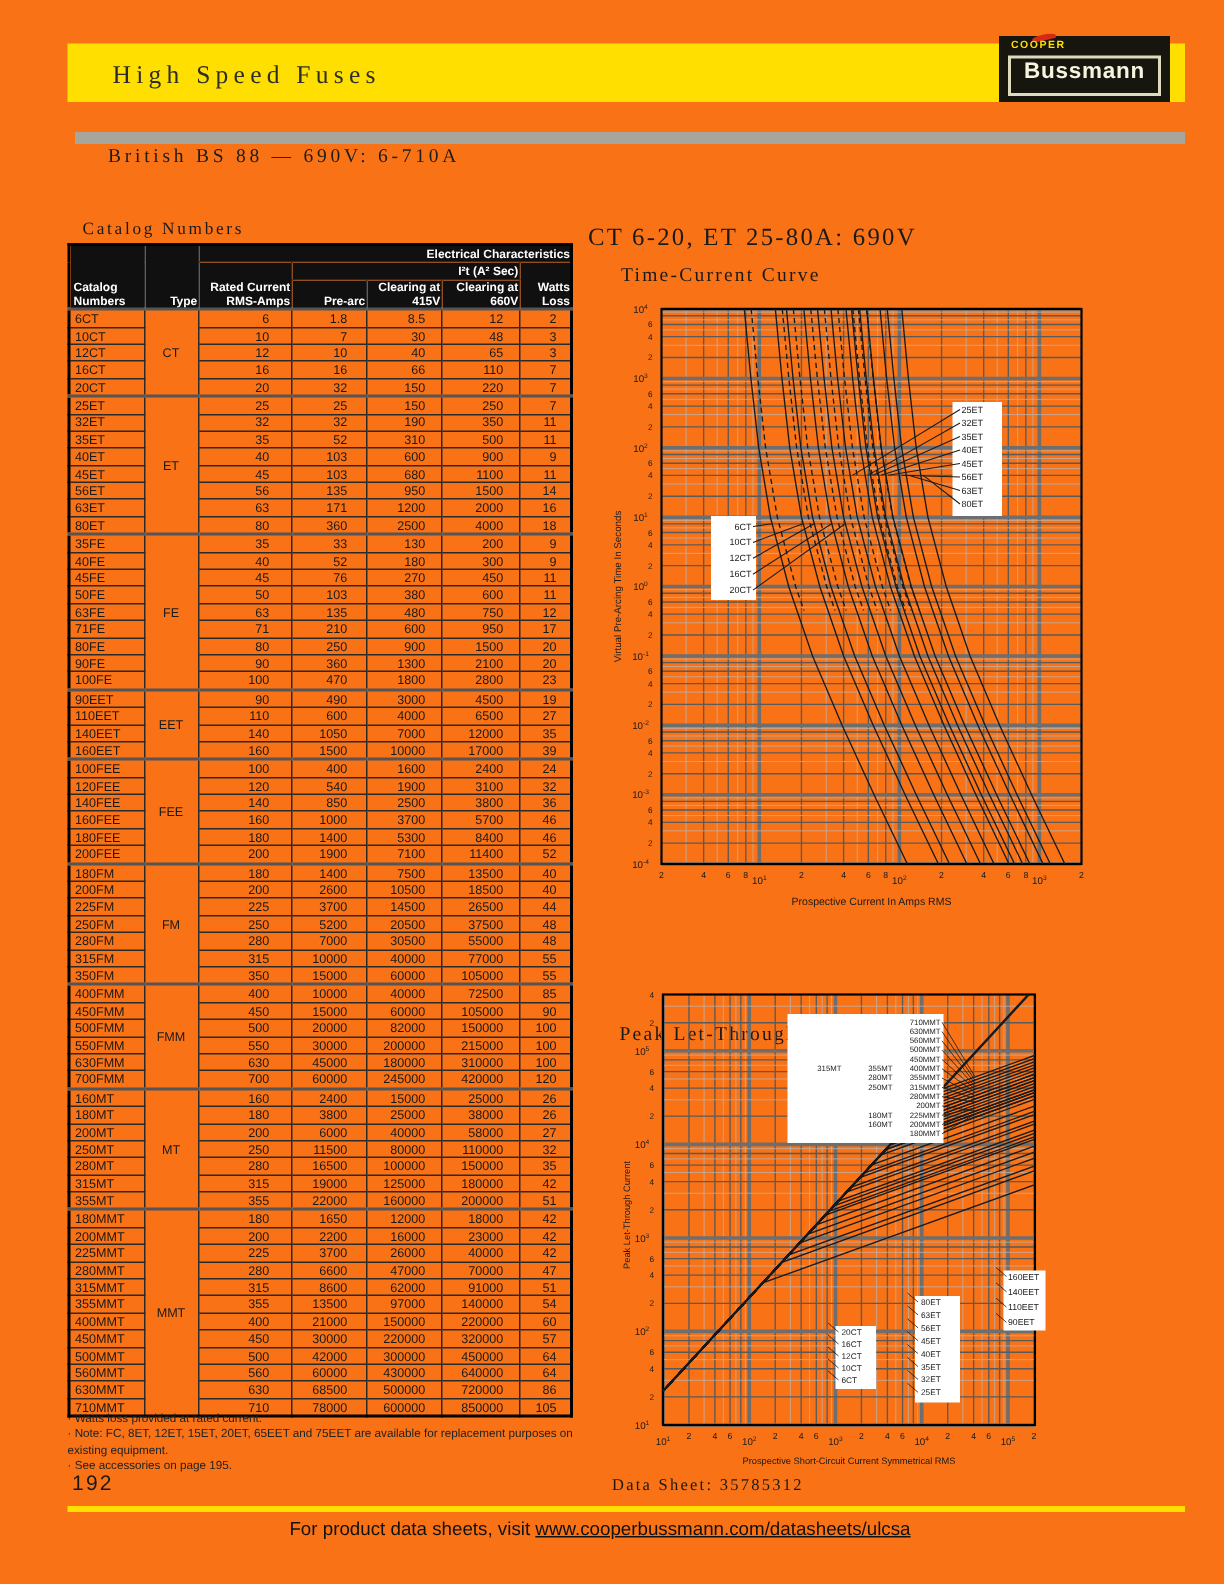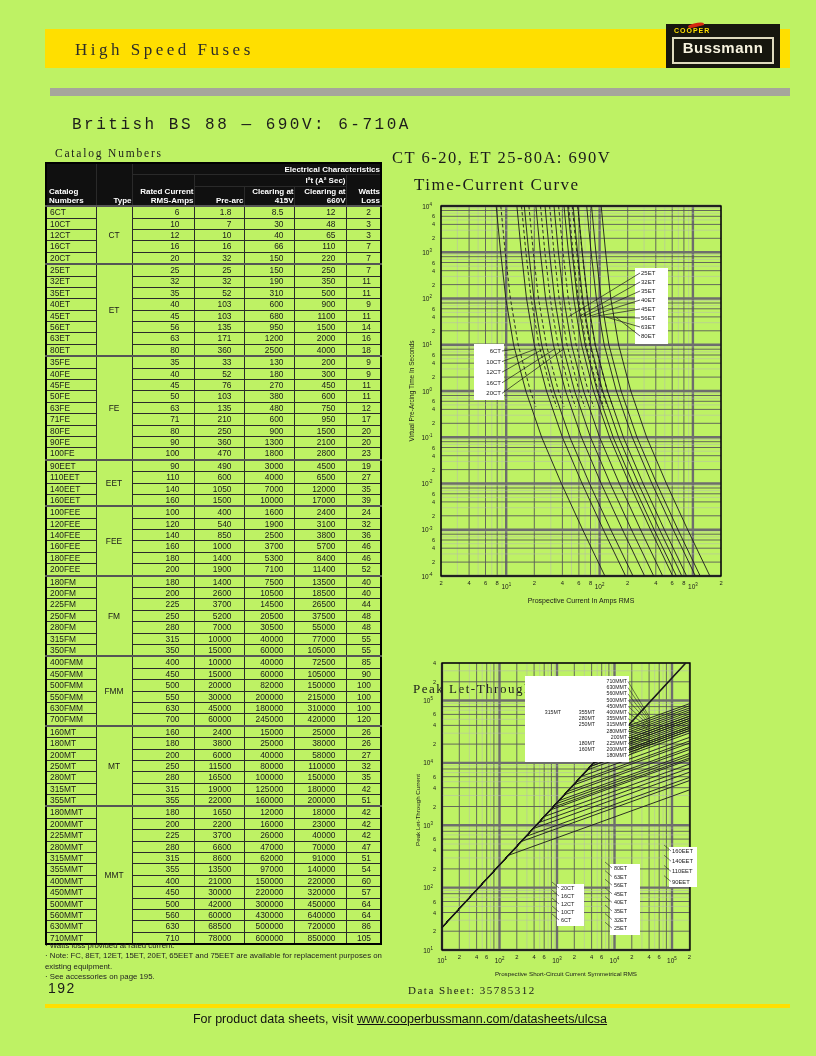--- a/index.html
+++ b/index.html
@@ -1,33 +1,33 @@
 <!DOCTYPE html>
 <html><head>
 <meta charset="utf-8">
 <style>
   html,body{margin:0;padding:0;background:#e8e8e8;}
-  .page{position:relative;width:816px;height:1056px;background:#bef264;margin:0 auto;
+  .page{position:relative;width:816px;height:1056px;background:#f97316;margin:0 auto;
         font-family:"Liberation Sans",sans-serif;color:#1a1a1a;overflow:hidden;}
   .abs{position:absolute;}
 
   
   .yellow-bar{left:45px;top:29px;width:745px;height:39px;background:#FFDF00;}
   .header-title{left:75px;top:40px;font-family:"Liberation Serif",serif;font-size:17px;
                 letter-spacing:3.5px;color:#2e2e28;}
   .logo{left:666px;top:24px;width:114px;height:42px;background:#16160e;padding:2px 0 0 0;}
   .logo-cooper{position:absolute;left:8px;top:3px;color:#FFDF00;font-size:7px;font-weight:bold;
                letter-spacing:1px;}
   .logo-swoosh{position:absolute;left:22px;top:-1px;width:16px;height:4px;background:#d42a10;
                border-radius:60% 90% 10% 60%;transform:rotate(-14deg);}
   .logo-box{position:absolute;left:6px;top:13px;right:6px;bottom:4px;border:2px solid #dedabe;
             display:flex;justify-content:center;}
   .logo-bussmann{font-size:15px;font-weight:bold;color:#f7f3df;letter-spacing:.5px;}
   .gray-bar{left:50px;top:88px;width:740px;height:8px;background:#A6A69C;}
-  .page-title{left:72px;top:116px;font-family:Liberation Mono, monospace;font-size:16px;
+  .page-title{left:72px;top:96px;font-family:Liberation Serif, serif;font-size:13px;
               letter-spacing:2.5px;color:#1d1d1b;}
 
   
   .catalog-heading{left:55px;top:147px;font-family:"Liberation Serif",serif;font-size:11.5px;
                    letter-spacing:1.8px;}
   .cat-table{left:45px;top:162px;}
   table{border-collapse:collapse;width:335px;table-layout:fixed;}
   th,td{border:1px solid #2a2a2a;padding:0;font-size:8.4px;line-height:1;height:10.4px;
         overflow:hidden;white-space:nowrap;}
   thead th{background:#101010;color:#fff;font-weight:bold;font-size:8px;line-height:1.15;
@@ -39,21 +39,21 @@
   td.n{text-align:right;}
   td.c-rated{padding-right:14px;} td.c-pre{padding-right:12px;}
   td.c-415{padding-right:10px;} td.c-660{padding-right:10px;} td.c-watts{padding-right:9px;}
   tr.grp-first td{border-top:2px solid #555;}
   table{border:2px solid #000;}
   .footnotes{left:45px;top:941px;width:345px;font-size:7.8px;line-height:10.4px;color:#222;}
 
   
   .section-title{left:392px;top:148px;font-family:"Liberation Serif",serif;font-size:16.5px;
                  letter-spacing:1.5px;}
-  .tc-subtitle{left:414px;top:175px;font-family:"Liberation Serif",serif;font-size:17px;
+  .tc-subtitle{left:414px;top:175px;font-family:"Liberation Serif",serif;font-size:13px;
                letter-spacing:1.5px;text-align:center;}
   .plt-subtitle{left:413px;top:637px;font-family:"Liberation Serif",serif;font-size:13px;
                 letter-spacing:1.5px;margin-top:44px;}
   .datasheet{left:408px;top:984px;font-family:"Liberation Serif",serif;font-size:11px;
              letter-spacing:1.5px;}
   svg{position:absolute;overflow:visible;}
   svg text{font-family:"Liberation Sans",sans-serif;fill:#1a1a1a;}
 
   
   .bottom-rule{left:45px;top:1004px;width:745px;height:4px;background:#FFDF00;}

